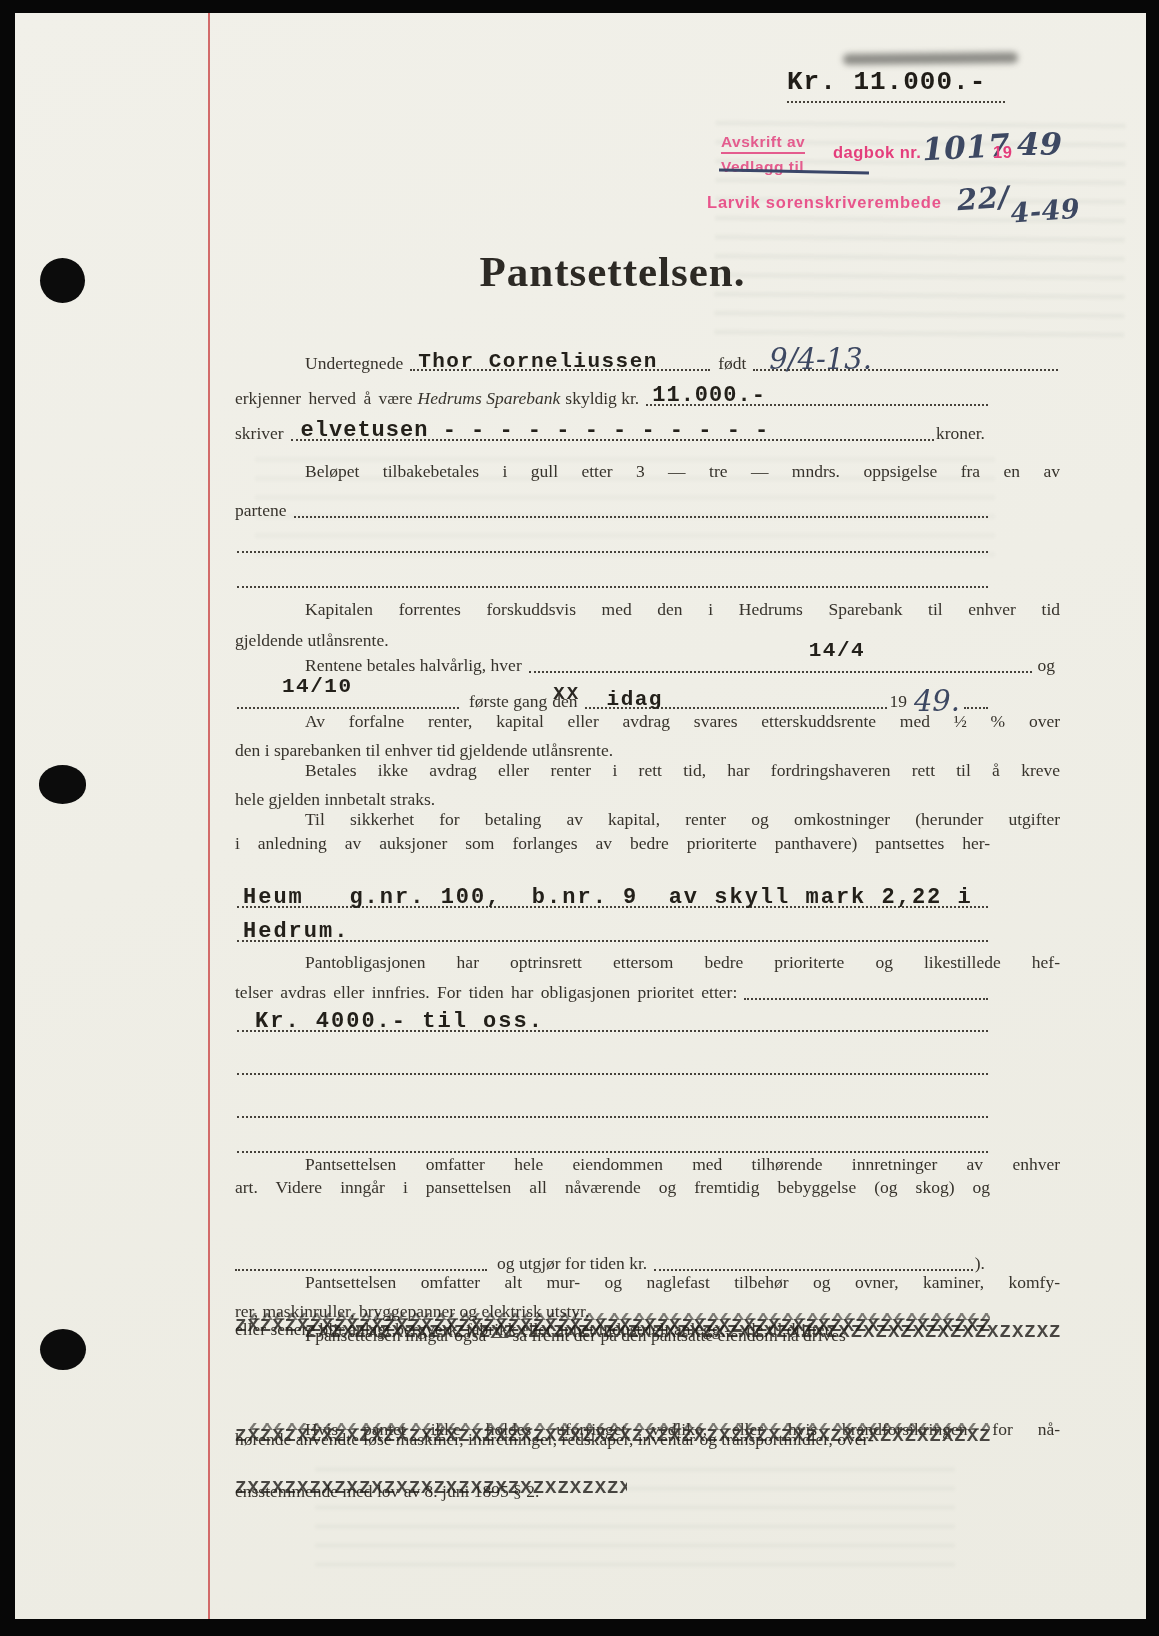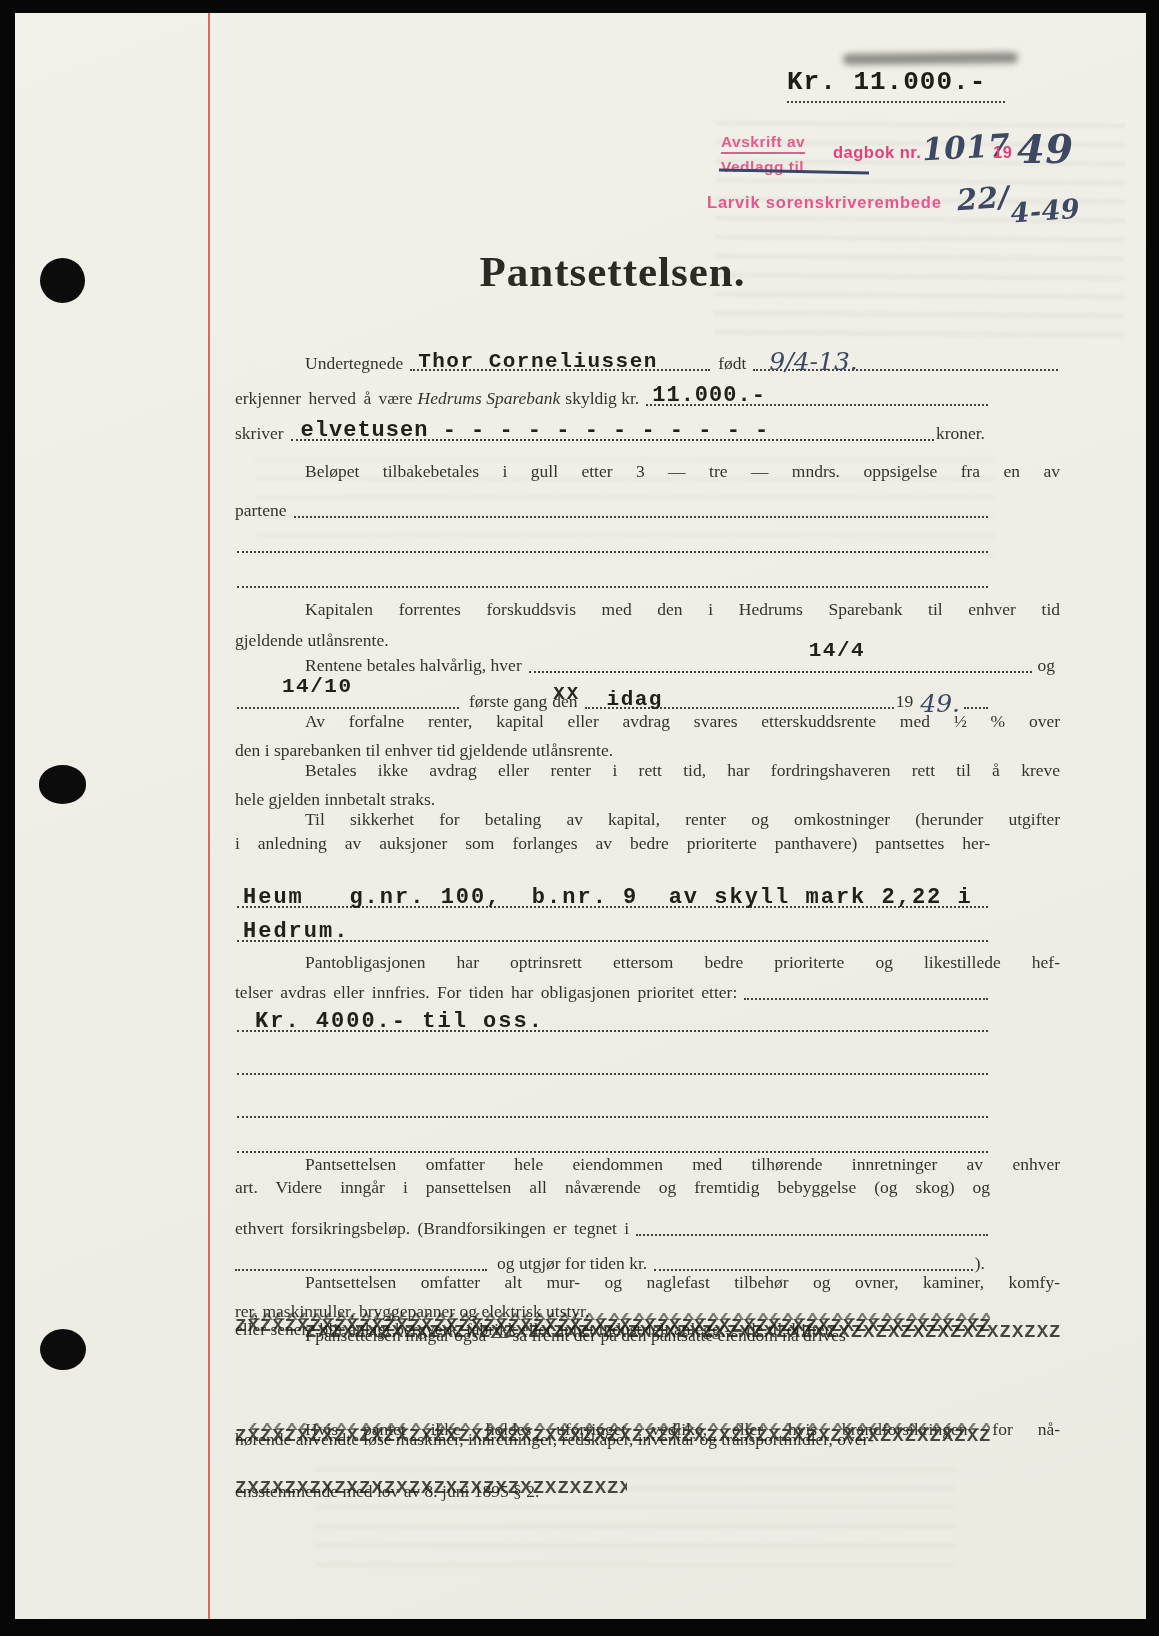--- a/index.html
+++ b/index.html
@@ -40,21 +40,21 @@
   .stamp .col1{position:absolute;left:16px;top:2px;width:130px;}
   .stamp .u{border-bottom:2px solid #e45c8e;display:inline-block;padding-bottom:1px;}
   .stamp .vedlagg{position:relative;display:inline-block;margin-top:4px;}
   .stamp .strike{position:absolute;left:-2px;top:12px;width:150px;height:2.5px;
     background:#3a4668;transform:rotate(1.2deg);}
   .stamp .dagbok{position:absolute;left:128px;top:12px;color:#e43e7c;font-size:16.5px;}
   .stamp .office{position:absolute;left:2px;top:62px;font-size:16.5px;color:#e8558c;letter-spacing:.8px;white-space:nowrap;}
   .hand{font-family:"DejaVu Serif",serif;font-style:italic;color:#3d4862;}
   .stamp .num1017{position:absolute;left:217px;top:-2px;font-size:31px;transform:rotate(-3deg);}
   .stamp .yr19{position:absolute;left:288px;top:12px;color:#e43e7c;font-size:16.5px;}
-  .stamp .yr49{position:absolute;left:312px;top:-6px;font-size:40px;}
+  .stamp .yr49{position:absolute;left:312px;top:-6px;font-size:32px;}
   .stamp .date22{position:absolute;left:252px;top:48px;font-size:29px;transform:rotate(-4deg);white-space:nowrap;}
   .stamp .date22 .den{position:relative;top:16px;font-size:27px;}
 
   
   .title{position:absolute;left:220px;top:234px;width:755px;text-align:center;
     font-size:43px;font-weight:bold;letter-spacing:1px;color:#2d2a25;}
 
   
   .ln{position:absolute;left:220px;width:755px;height:27px;
     display:flex;align-items:flex-end;font-size:17.5px;color:#37332c;
@@ -63,21 +63,21 @@
   .ind{padding-left:70px;}
   .just{display:block;text-align:justify;text-align-last:justify;}
   .dots{flex:1 1 auto;border-bottom:2.5px dotted #45413a;margin:0 2px 3px 2px;
     display:flex;align-items:flex-end;min-width:18px;}
   .dots.fix{flex:0 0 auto;}
   .typed{font-family:"Liberation Mono",monospace;font-weight:bold;color:#23201a;
     font-size:21px;letter-spacing:1.5px;line-height:1;margin-bottom:-3px;white-space:pre;}
   .typed.big{font-size:22px;letter-spacing:1px;}
   .typed.raised{margin-bottom:10px;}
   .written{font-family:"DejaVu Serif",serif;font-style:italic;color:#3d4862;
-    font-size:25px;line-height:1;margin-bottom:-5px;}
+    font-size:29px;line-height:1;margin-bottom:-5px;}
   .ital{font-style:italic;}
   .ovwrap{position:relative;display:inline-block;}
   .ovwrap .xx{position:absolute;left:1px;top:-8px;font-family:"Liberation Mono",monospace;
     font-weight:bold;font-size:19px;color:#2a2722;letter-spacing:2px;}
   
   .struck{position:relative;overflow:hidden;}
   .struck .zx{position:absolute;top:2px;left:0;width:100%;overflow:hidden;
     font-family:"Liberation Mono",monospace;font-weight:bold;font-size:19px;
     letter-spacing:1px;color:rgba(30,28,24,.8);}
   .struck .zx.shift{top:-9px;left:14px;color:rgba(30,28,24,.55);}
@@ -214,24 +214,20 @@
   <div class="ln" style="top:1081px">
       <span class="dots"></span>
     </div>
   <div class="ln" style="top:1116px">
       <span class="dots"></span>
     </div>
 
   <div class="ln ind just" style="top:1141px">Pantsettelsen omfatter hele eiendommen med tilhørende  innretninger  av  enhver</div>
   <div class="ln just" style="top:1164px">art. Videre inngår i pansettelsen all nåværende og fremtidig bebyggelse (og skog) og</div>
 
-  <div class="ln" style="top:1199px">
-    <span class="t" style="word-spacing:3px">ethvert forsikringsbeløp. (Brandforsikingen er tegnet i</span>
-    <span class="dots"></span>
-  </div>
   <div class="ln" style="top:1234px">
     <span class="dots fix" style="width:252px;margin-left:0"></span>
     <span class="t" style="margin-left:8px">og utgjør for tiden kr.</span>
     <span class="dots"></span>
     <span class="t">).</span>
   </div>
 
   <div class="ln ind just" style="top:1259px">Pantsettelsen omfatter alt mur- og naglefast tilbehør og ovner, kaminer, komfy-</div>
   <div class="ln" style="top:1282px">rer, maskinruller, bryggepanner og elektrisk utstyr.</div>
 

